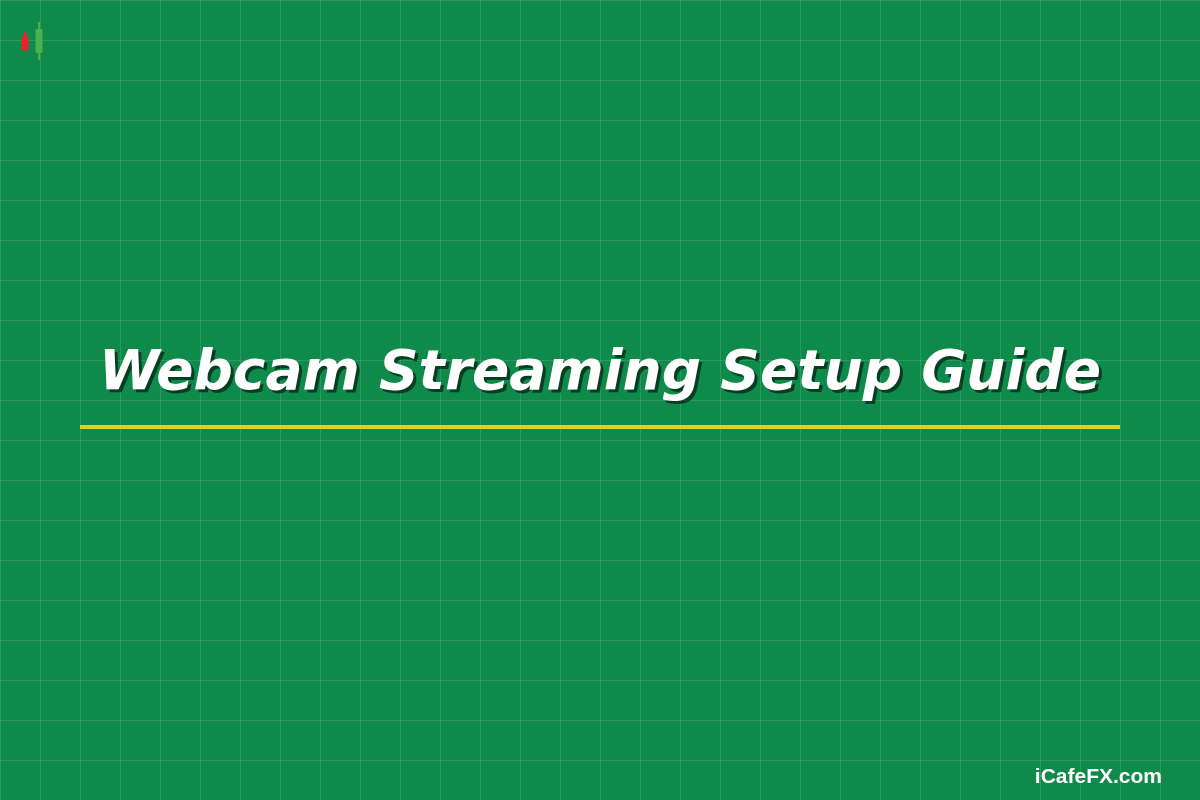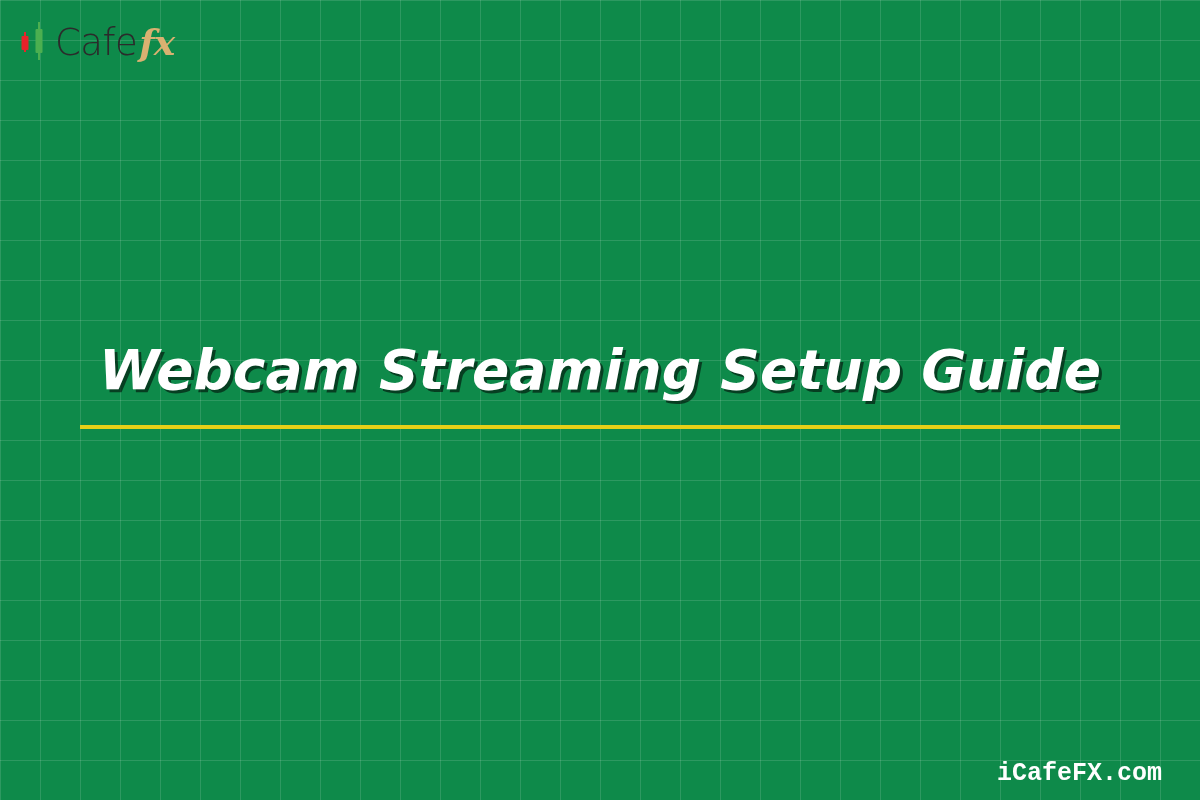--- a/index.html
+++ b/index.html
@@ -88,46 +88,42 @@
     height: 4px;
     margin: 24px auto 0 auto;
     background-color: #e6d018;
   }
 
   
   .footer-watermark {
     position: absolute;
     right: 38px;
     bottom: 14px;
-    font-family: Liberation Mono, monospace;
-    font-size: 25px;
+    font-family: Liberation Sans, sans-serif;
+    font-size: 21px;
     font-weight: 700;
     color: #ffffff;
     letter-spacing: 0px;
     line-height: 1;
   }
 </style>
 </head>
 <body>
 
 <div class="slide">
 
   <div class="logo">
     <svg class="logo-mark" viewBox="0 0 34 42">
 
       <rect x="4" y="11" width="2" height="20" fill="#e8232a"></rect>
       <rect x="1.5" y="15" width="7" height="14" rx="1" fill="#e8232a"></rect>
 
       <rect x="18" y="1" width="2" height="38" fill="#4caf50"></rect>
       <rect x="15.5" y="8" width="7" height="24" rx="1" fill="#4caf50"></rect>
     </svg>
-    <div class="logo-wordmark">
-      <span class="logo-cafe">Cafe</span>
-      <span class="logo-fx">fx</span>
-    </div>
   </div>
 
   <div class="title-block">
     <h1 class="slide-title">Webcam Streaming Setup Guide</h1>
     <div class="title-rule"></div>
   </div>
 
   <div class="footer-watermark">iCafeFX.com</div>
 
 </div>

